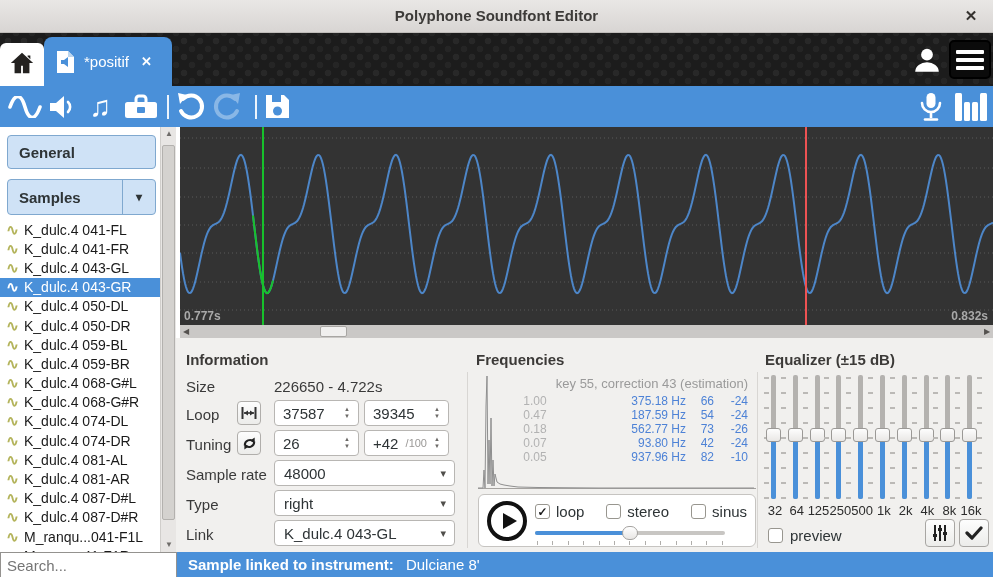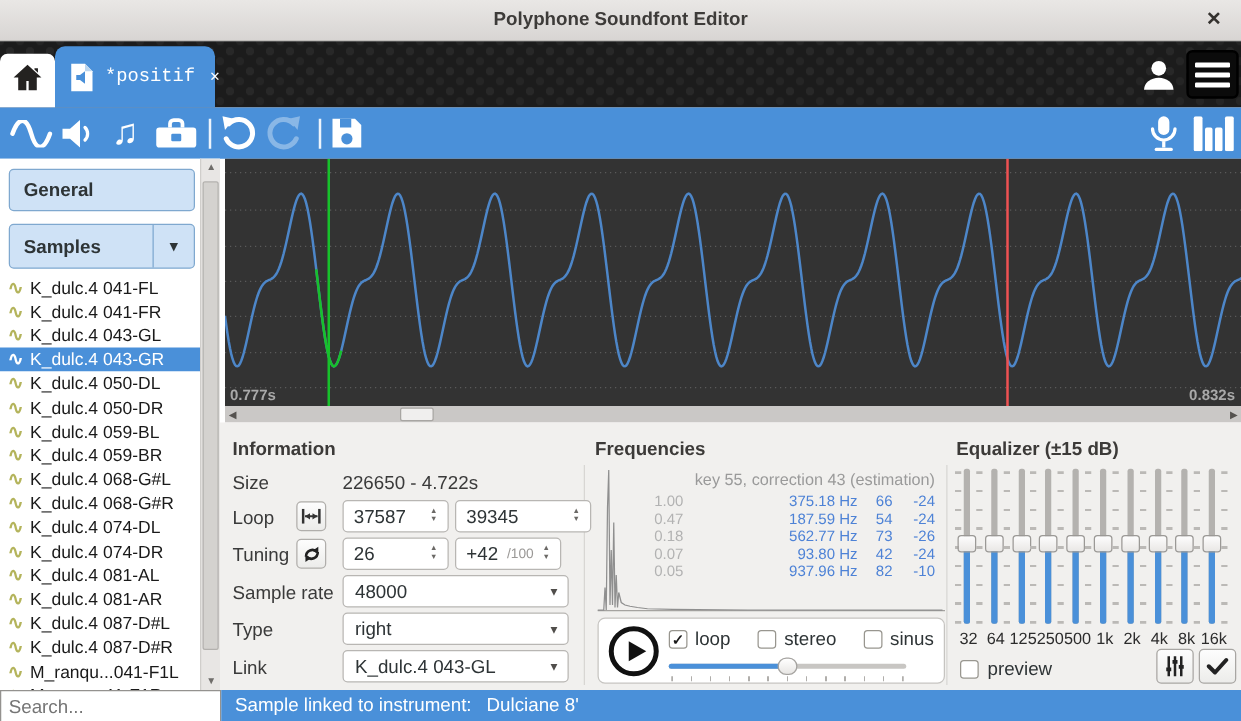--- a/index.html
+++ b/index.html
@@ -12,21 +12,21 @@
     background:linear-gradient(#e9e7e5,#d8d5d3);border-bottom:1px solid #bfbcb9;box-sizing:border-box;}
   .titlebar .title{position:absolute;left:0;right:0;top:7px;text-align:center;
     font-size:15px;font-weight:700;color:#3d3b39;}
   .win-close{position:absolute;right:12px;top:6px;width:20px;height:20px;text-align:center;
     font-size:15px;font-weight:700;color:#35322f;line-height:20px;cursor:default;}
 
   
   .tabbar{left:0;top:33px;width:993px;height:53px;background-color:#1c1c1c;
     background-image:radial-gradient(circle,rgba(255,255,255,.055) 3px,transparent 3.6px),
                      radial-gradient(circle,rgba(255,255,255,.04) 3px,transparent 3.6px);
-    background-size:16px 16px;background-position:0 0,8px 8px;font-family:Liberation Mono, monospace;}
+    background-size:16px 16px;background-position:0 0,8px 8px;}
   .tab-home{position:absolute;left:0;top:10px;width:44px;height:43px;background:#fff;
     border-radius:6px 6px 0 0;display:flex;align-items:center;justify-content:center;}
   .tab-file{position:absolute;left:44px;top:4px;width:128px;height:49px;background:#4a90d9;
     border-radius:8px 8px 0 0;display:flex;align-items:center;}
   .tab-file .flabel{color:#fff;font-size:15px;margin-left:9px;}
   .tab-file .fclose{color:#fff;font-size:13px;font-weight:700;margin-left:12px;}
   .user-ic{position:absolute;left:912px;top:12px;}
   .menu-btn{position:absolute;left:949px;top:7px;width:42px;height:39px;background:#0b0b0b;
     border:2px solid #000;border-radius:5px;box-sizing:border-box;
     display:flex;flex-direction:column;justify-content:center;gap:4px;padding:0 5px;}
@@ -134,21 +134,21 @@
   .eq-btn{position:absolute;top:519px;width:30px;height:28px;background:linear-gradient(#fdfdfd,#ececea);
     border:1px solid #a8a6a3;border-radius:4px;box-sizing:border-box;
     display:flex;align-items:center;justify-content:center;}
 
   
   .searchbox{left:0;top:552px;width:177px;height:25px;box-sizing:border-box;}
   .searchbox input{width:100%;height:100%;border:1px solid #94928f;box-sizing:border-box;
     font-family:"Liberation Sans",sans-serif;font-size:15px;color:#555;padding:12px 6px;outline:none;}
   .statusbar{left:177px;top:552px;width:816px;height:25px;background:#4a90d9;color:#fff;
     display:flex;align-items:center;font-size:15px;padding-left:11px;box-sizing:border-box;}
-  .statusbar .lbl{font-weight:400;text-align:center;}
+  .statusbar .lbl{font-weight:700;text-align:center;}
   .statusbar .val{margin-left:12px;}
 </style>
 </head>
 <body>
 
 <div class="abs titlebar">
   <span class="title">Polyphone Soundfont Editor</span>
   <span class="win-close">✕</span>
 </div>
 
@@ -379,21 +379,21 @@
       <polygon points="13,6 9,3.5 9,8.5" fill="#333"></polygon>
   </svg>
 </span>
 <div class="spin" style="left:274px;top:400px;width:85px">
   <span class="val">37587</span>
   <span class="arrows">
       <span>▲</span>
       <span>▼</span>
     </span>
 </div>
-<div class="spin" style="left:364px;top:400px;width:109px">
+<div class="spin" style="left:364px;top:400px;width:85px">
   <span class="val">39345</span>
   <span class="arrows">
       <span>▲</span>
       <span>▼</span>
     </span>
 </div>
 
 <span class="abs plabel" style="left:186px;top:436px">Tuning</span>
 <span class="abs sq-btn" style="left:237px;top:431px">
   <svg width="15" height="15" viewBox="0 0 16 16">

